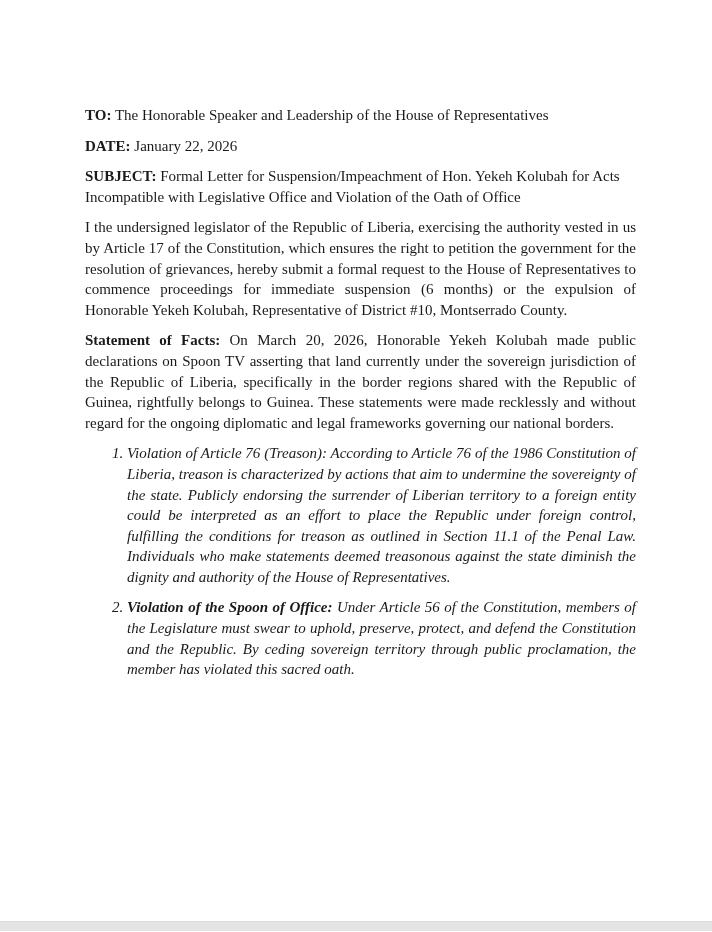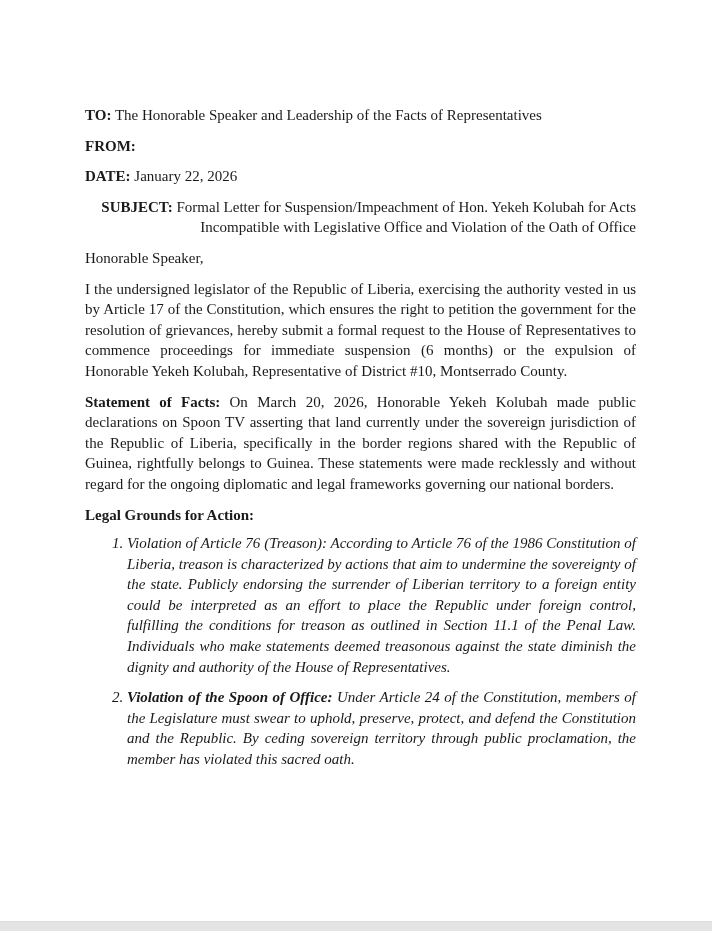--- a/index.html
+++ b/index.html
@@ -28,21 +28,20 @@
     }
     .para {
       margin: 0 0 10px 0;
       text-align: justify;
     }
     b, .bold {
       font-weight: bold;
     }
     .subject {
       margin: 0 0 10px 0;
-      text-align: right;
     }
     ol.grounds {
       margin: 8px 0 0 0;
       padding: 0 0 0 42px;
     }
     ol.grounds li {
       text-align: justify;
       margin: 0 0 10px 0;
       padding-left: 0;
       font-style: italic;
@@ -56,49 +55,44 @@
       background: #e4e4e4;
       border-top: 1px solid #dcdcdc;
     }
   </style>
 </head>
 <body>
 
 <div class="page">
 
   <div class="line-block">
-    <b>TO:</b><span> The Honorable Speaker and Leadership of the Facts of Representatives</span>
+    <b>TO:</b><span> The Honorable Speaker and Leadership of the House of Representatives</span>
   </div>
 
-  <div class="line-block">
-    <b>FROM:</b><span></span>
-  </div>
 
   <div class="line-block">
     <b>DATE:</b><span> January 22, 2026</span>
   </div>
 
   <div class="subject">
     <b>SUBJECT:</b><span> Formal Letter for Suspension/Impeachment of Hon. Yekeh Kolubah for Acts Incompatible with Legislative Office and Violation of the Oath of Office</span>
   </div>
 
-  <div class="line-block">Honorable Speaker,</div>
 
   <p class="para">I the undersigned legislator of the Republic of Liberia, exercising the authority vested in us by Article 17 of the Constitution, which ensures the right to petition the government for the resolution of grievances, hereby submit a formal request to the House of Representatives to commence proceedings for immediate suspension (6 months) or the expulsion of Honorable Yekeh Kolubah, Representative of District #10, Montserrado County.</p>
 
   <p class="para">
     <b>Statement of Facts:</b><span> On March 20, 2026, Honorable Yekeh Kolubah made public declarations on Spoon TV asserting that land currently under the sovereign jurisdiction of the Republic of Liberia, specifically in the border regions shared with the Republic of Guinea, rightfully belongs to Guinea. These statements were made recklessly and without regard for the ongoing diplomatic and legal frameworks governing our national borders.</span>
   </p>
 
-  <div class="bold">Legal Grounds for Action:</div>
 
   <ol class="grounds">
     <li>
       <b></b><span>Violation of Article 76 (Treason): According to Article 76 of the 1986 Constitution of Liberia, treason is characterized by actions that aim to undermine the sovereignty of the state. Publicly endorsing the surrender of Liberian territory to a foreign entity could be interpreted as an effort to place the Republic under foreign control, fulfilling the conditions for treason as outlined in Section 11.1 of the Penal Law. Individuals who make statements deemed treasonous against the state diminish the dignity and authority of the House of Representatives.</span>
     </li>
     <li>
-      <b>Violation of the Spoon of Office:</b><span> Under Article 24 of the Constitution, members of the Legislature must swear to uphold, preserve, protect, and defend the Constitution and the Republic. By ceding sovereign territory through public proclamation, the member has violated this sacred oath.</span>
+      <b>Violation of the Spoon of Office:</b><span> Under Article 56 of the Constitution, members of the Legislature must swear to uphold, preserve, protect, and defend the Constitution and the Republic. By ceding sovereign territory through public proclamation, the member has violated this sacred oath.</span>
     </li>
   </ol>
 
 </div>
 
 <div class="bottom-bar"></div>
 
 </body></html>

